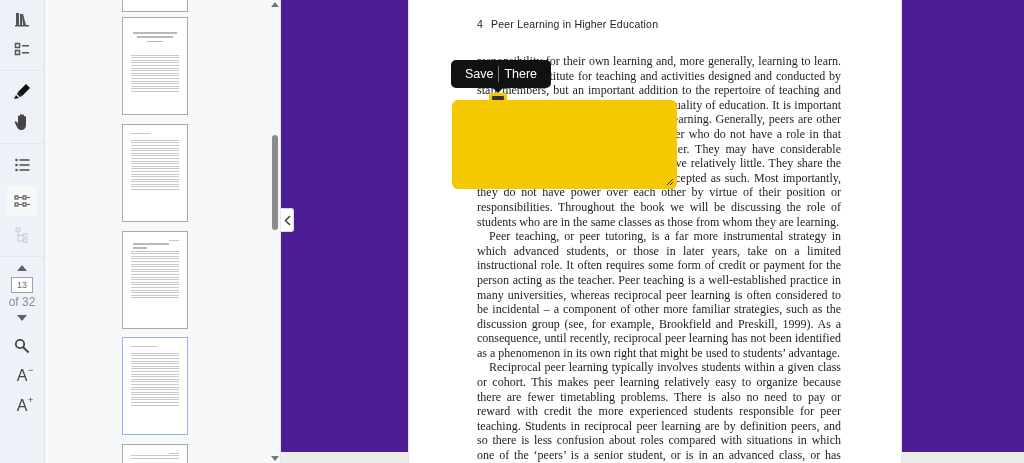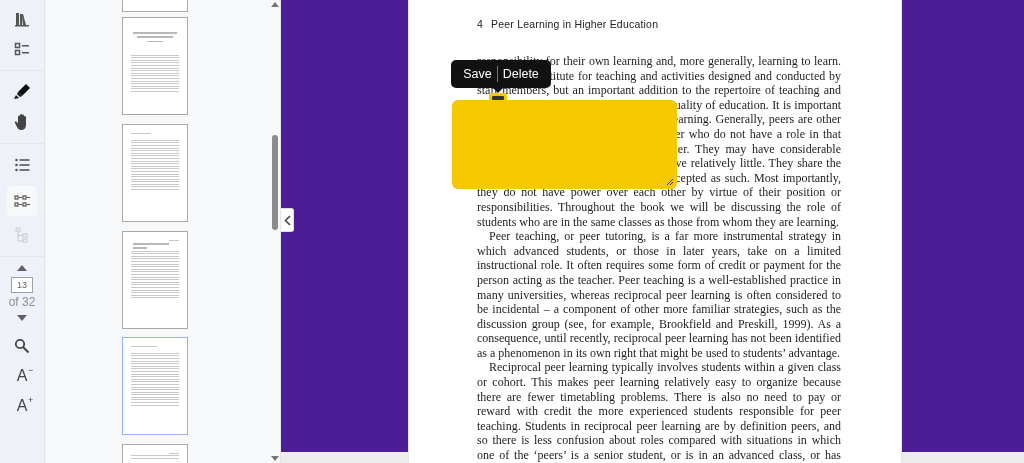--- a/index.html
+++ b/index.html
@@ -262,21 +262,21 @@
 </div>
 <div class="collapse-btn">
   <svg width="7" height="11" viewBox="0 0 7 11">
       <path d="M6 1L1.5 5.5 6 10" fill="none" stroke="#444" stroke-width="1.6"></path>
     </svg>
 </div>
 
 <div class="annot-toolbar">
   <span class="btn">Save</span>
   <span class="divider"></span>
-  <span class="btn">Delete</span>
+  <span class="btn">There</span>
 </div>
 <div class="note-marker">
     <div class="glyph"></div>
   </div>
 <div class="note">
   <svg class="resize-handle" viewBox="0 0 8 8">
       <path d="M7 1L1 7M7 4L4 7" stroke="#333" stroke-width="1"></path>
     </svg>
 </div>
 

